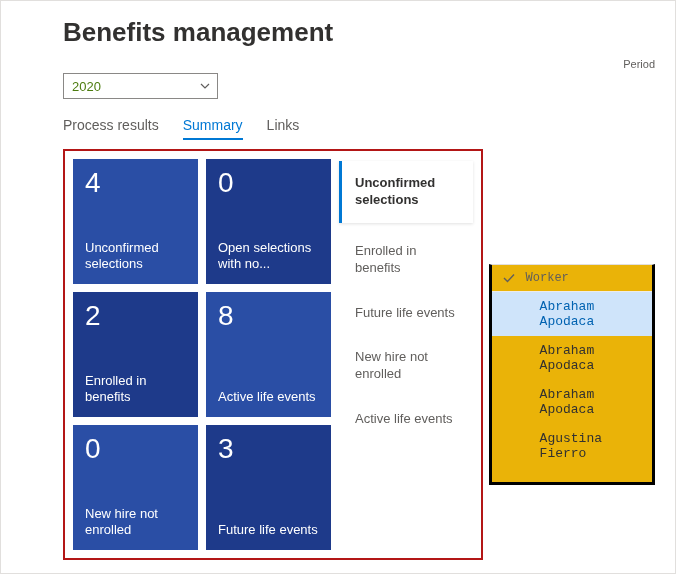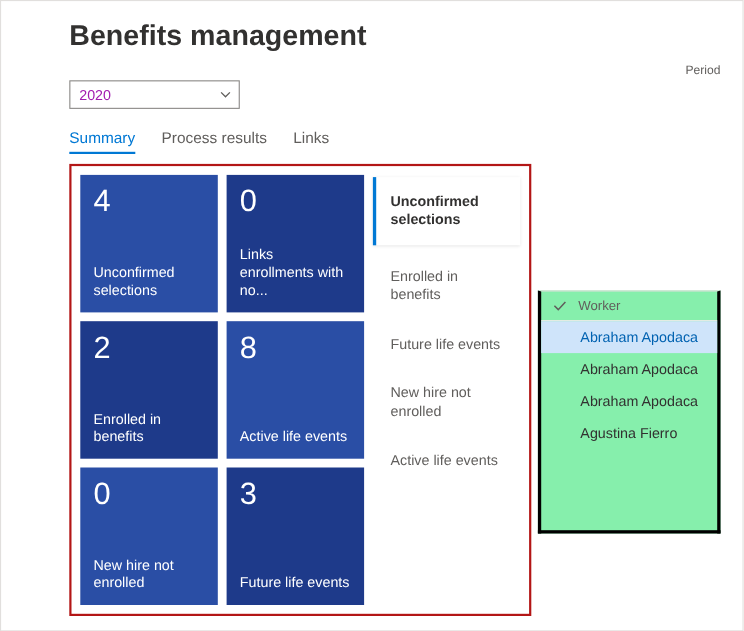--- a/index.html
+++ b/index.html
@@ -31,21 +31,21 @@
   }
   .select {
     display: flex;
     align-items: center;
     justify-content: space-between;
     width: 155px;
     height: 26px;
     border: 1px solid #8a8886;
     padding: 0 6px 0 8px;
     font-size: 13px;
-    color: #a21caf;
+    color: #4d7c0f;
     background: #fff;
     cursor: pointer;
     margin-bottom: 14px;
   }
   .select .chev {
     width: 12px; height: 12px;
     display:flex;align-items:center;justify-content:center;
   }
   .tabs {
     display: flex;
@@ -131,37 +131,38 @@
     border-left: 3px solid #0078d4;
     padding-left: 13px;
     margin-bottom: 6px;
   }
   .workers-panel {
     border: 3px solid #000000;
     border-top: 1px solid #e1dfdd;
     width: 185px;
     margin-left: 6px;
     margin-top: 115px;
-    background: #86efac;
+    background: #eab308;
+    font-family: Liberation Mono, monospace;
   }
   .workers-header {
     display: flex;
     align-items: center;
     gap: 10px;
     padding: 6px 10px;
     font-size: 12px;
     color: #605e5c;
     border-bottom: 1px solid #edebe9;
   }
   .workers-header .check {
     width: 14px; height: 14px;
     display:flex;align-items:center;justify-content:center;
   }
   .worker-row {
-    padding: 7px 10px 7px 36px;
+    padding: 7px 10px 7px 48px;
     font-size: 13px;
     color: #323130;
     cursor: pointer;
   }
   .worker-row.sel {
     background: #cfe4fa;
     color: #0062b1;
   }
   .workers-body {
     min-height: 190px;
@@ -177,35 +178,35 @@
   <div class="select">
     <span>2020</span>
     <span class="chev">
       <svg viewBox="0 0 12 12" width="12" height="12">
           <path d="M2 4 L6 8 L10 4" fill="none" stroke="#605e5c" stroke-width="1.2"></path>
         </svg>
     </span>
   </div>
 
   <div class="tabs">
+    <div class="tab">Process results</div>
     <div class="tab active">Summary</div>
-    <div class="tab">Process results</div>
     <div class="tab">Links</div>
   </div>
 
   <div class="content">
     <div class="summary-wrap">
       <div class="tiles">
         <div class="tile blue-a">
           <div class="num">4</div>
           <div class="lbl">Unconfirmed selections</div>
         </div>
         <div class="tile blue-b">
           <div class="num">0</div>
-          <div class="lbl">Links enrollments with no...</div>
+          <div class="lbl">Open selections with no...</div>
         </div>
         <div class="tile blue-b">
           <div class="num">2</div>
           <div class="lbl">Enrolled in benefits</div>
         </div>
         <div class="tile blue-a">
           <div class="num">8</div>
           <div class="lbl">Active life events</div>
         </div>
         <div class="tile blue-a">

